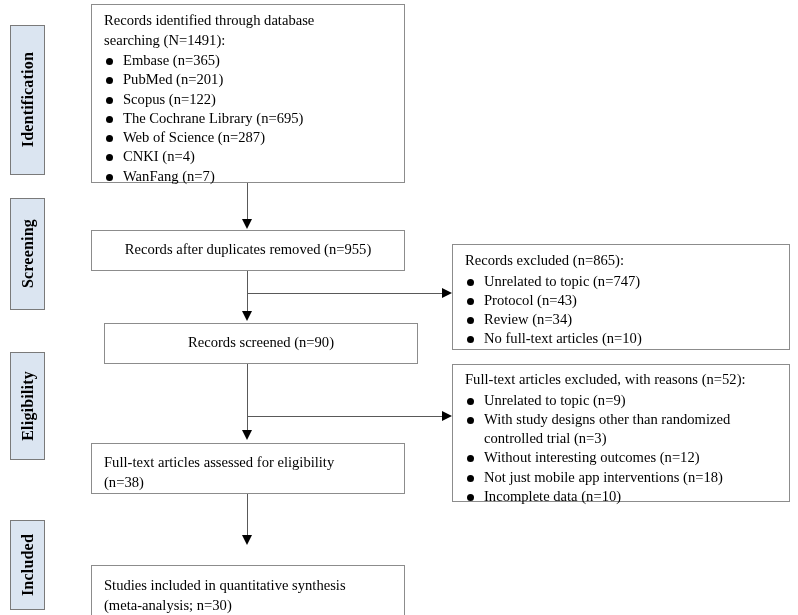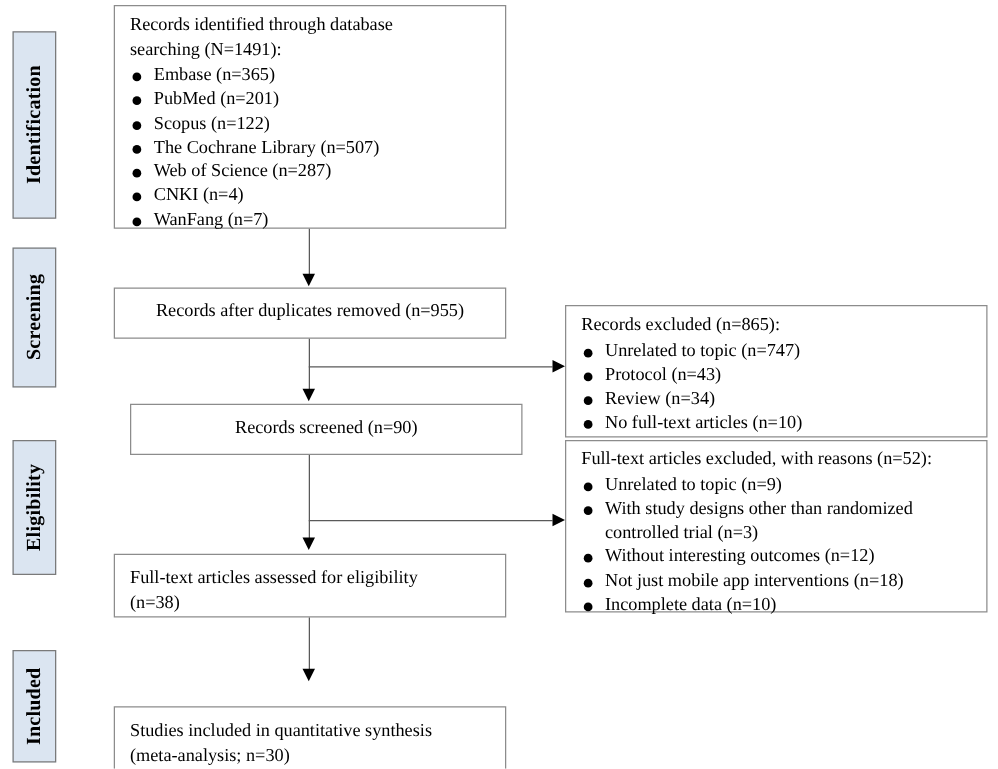--- a/index.html
+++ b/index.html
@@ -128,21 +128,21 @@
     <span class="stage-text">Included</span>
   </div>
 
   <div class="box" style="left:91px; top:4px; width:314px; height:179px;">
     <div class="box-title">Records identified through database
 searching (N=1491):</div>
     <ul class="bullets">
       <li>Embase (n=365)</li>
       <li>PubMed (n=201)</li>
       <li>Scopus (n=122)</li>
-      <li>The Cochrane Library (n=507)</li>
+      <li>The Cochrane Library (n=695)</li>
       <li>Web of Science (n=287)</li>
       <li>CNKI (n=4)</li>
       <li>WanFang (n=7)</li>
     </ul>
   </div>
 
   <div class="vline" style="left:247px; top:183px; height:38px;"></div>
   <div class="arrow-down" style="left:241.5px; top:219px;"></div>
 
   <div class="box center-text" style="left:91px; top:230px; width:314px; height:41px;">
@@ -179,21 +179,21 @@
   <div class="box" style="left:452px; top:244px; width:338px; height:106px;">
     <div class="box-title">Records excluded (n=865):</div>
     <ul class="bullets">
       <li>Unrelated to topic (n=747)</li>
       <li>Protocol (n=43)</li>
       <li>Review (n=34)</li>
       <li>No full-text articles (n=10)</li>
     </ul>
   </div>
 
-  <div class="box" style="left:452px; top:352px; width:338px; height:138px; padding-top:5px;">
+  <div class="box" style="left:452px; top:364px; width:338px; height:138px; padding-top:5px;">
     <div class="box-title">Full-text articles excluded, with reasons (n=52):</div>
     <ul class="bullets">
       <li>Unrelated to topic (n=9)</li>
       <li>With study designs other than randomized controlled trial (n=3)</li>
       <li>Without interesting outcomes (n=12)</li>
       <li>Not just mobile app interventions (n=18)</li>
       <li>Incomplete data (n=10)</li>
     </ul>
   </div>
 

